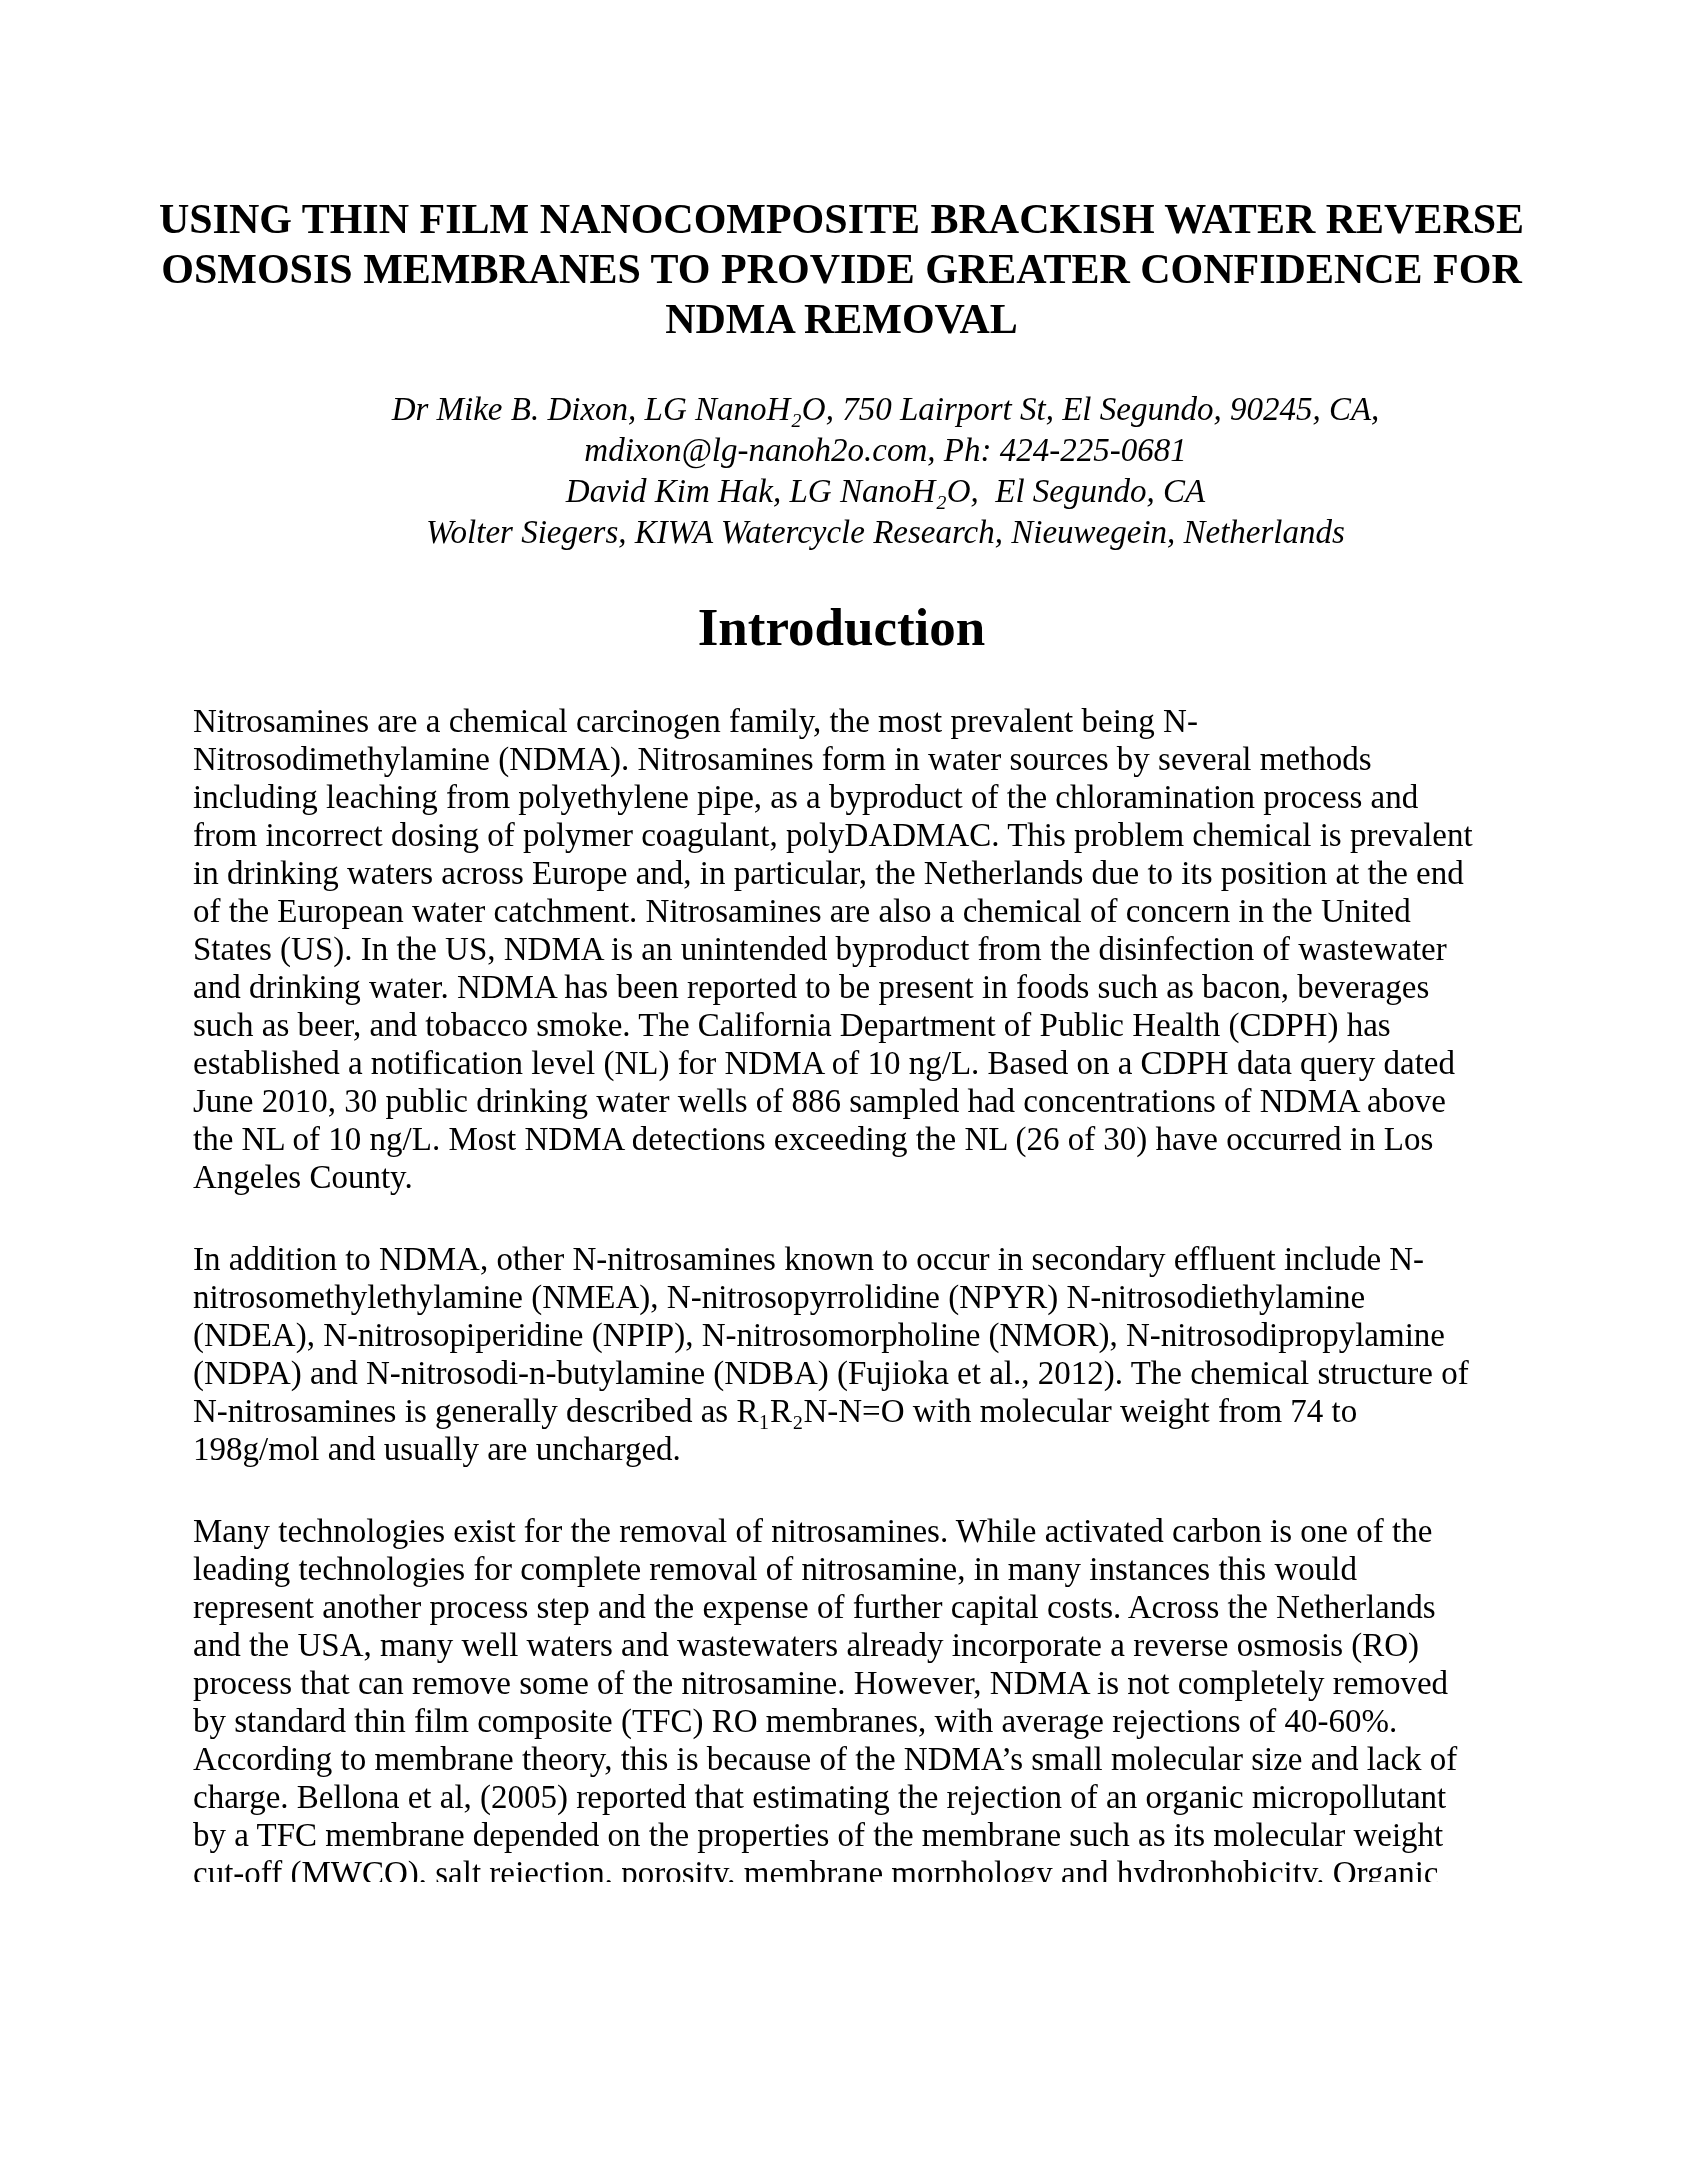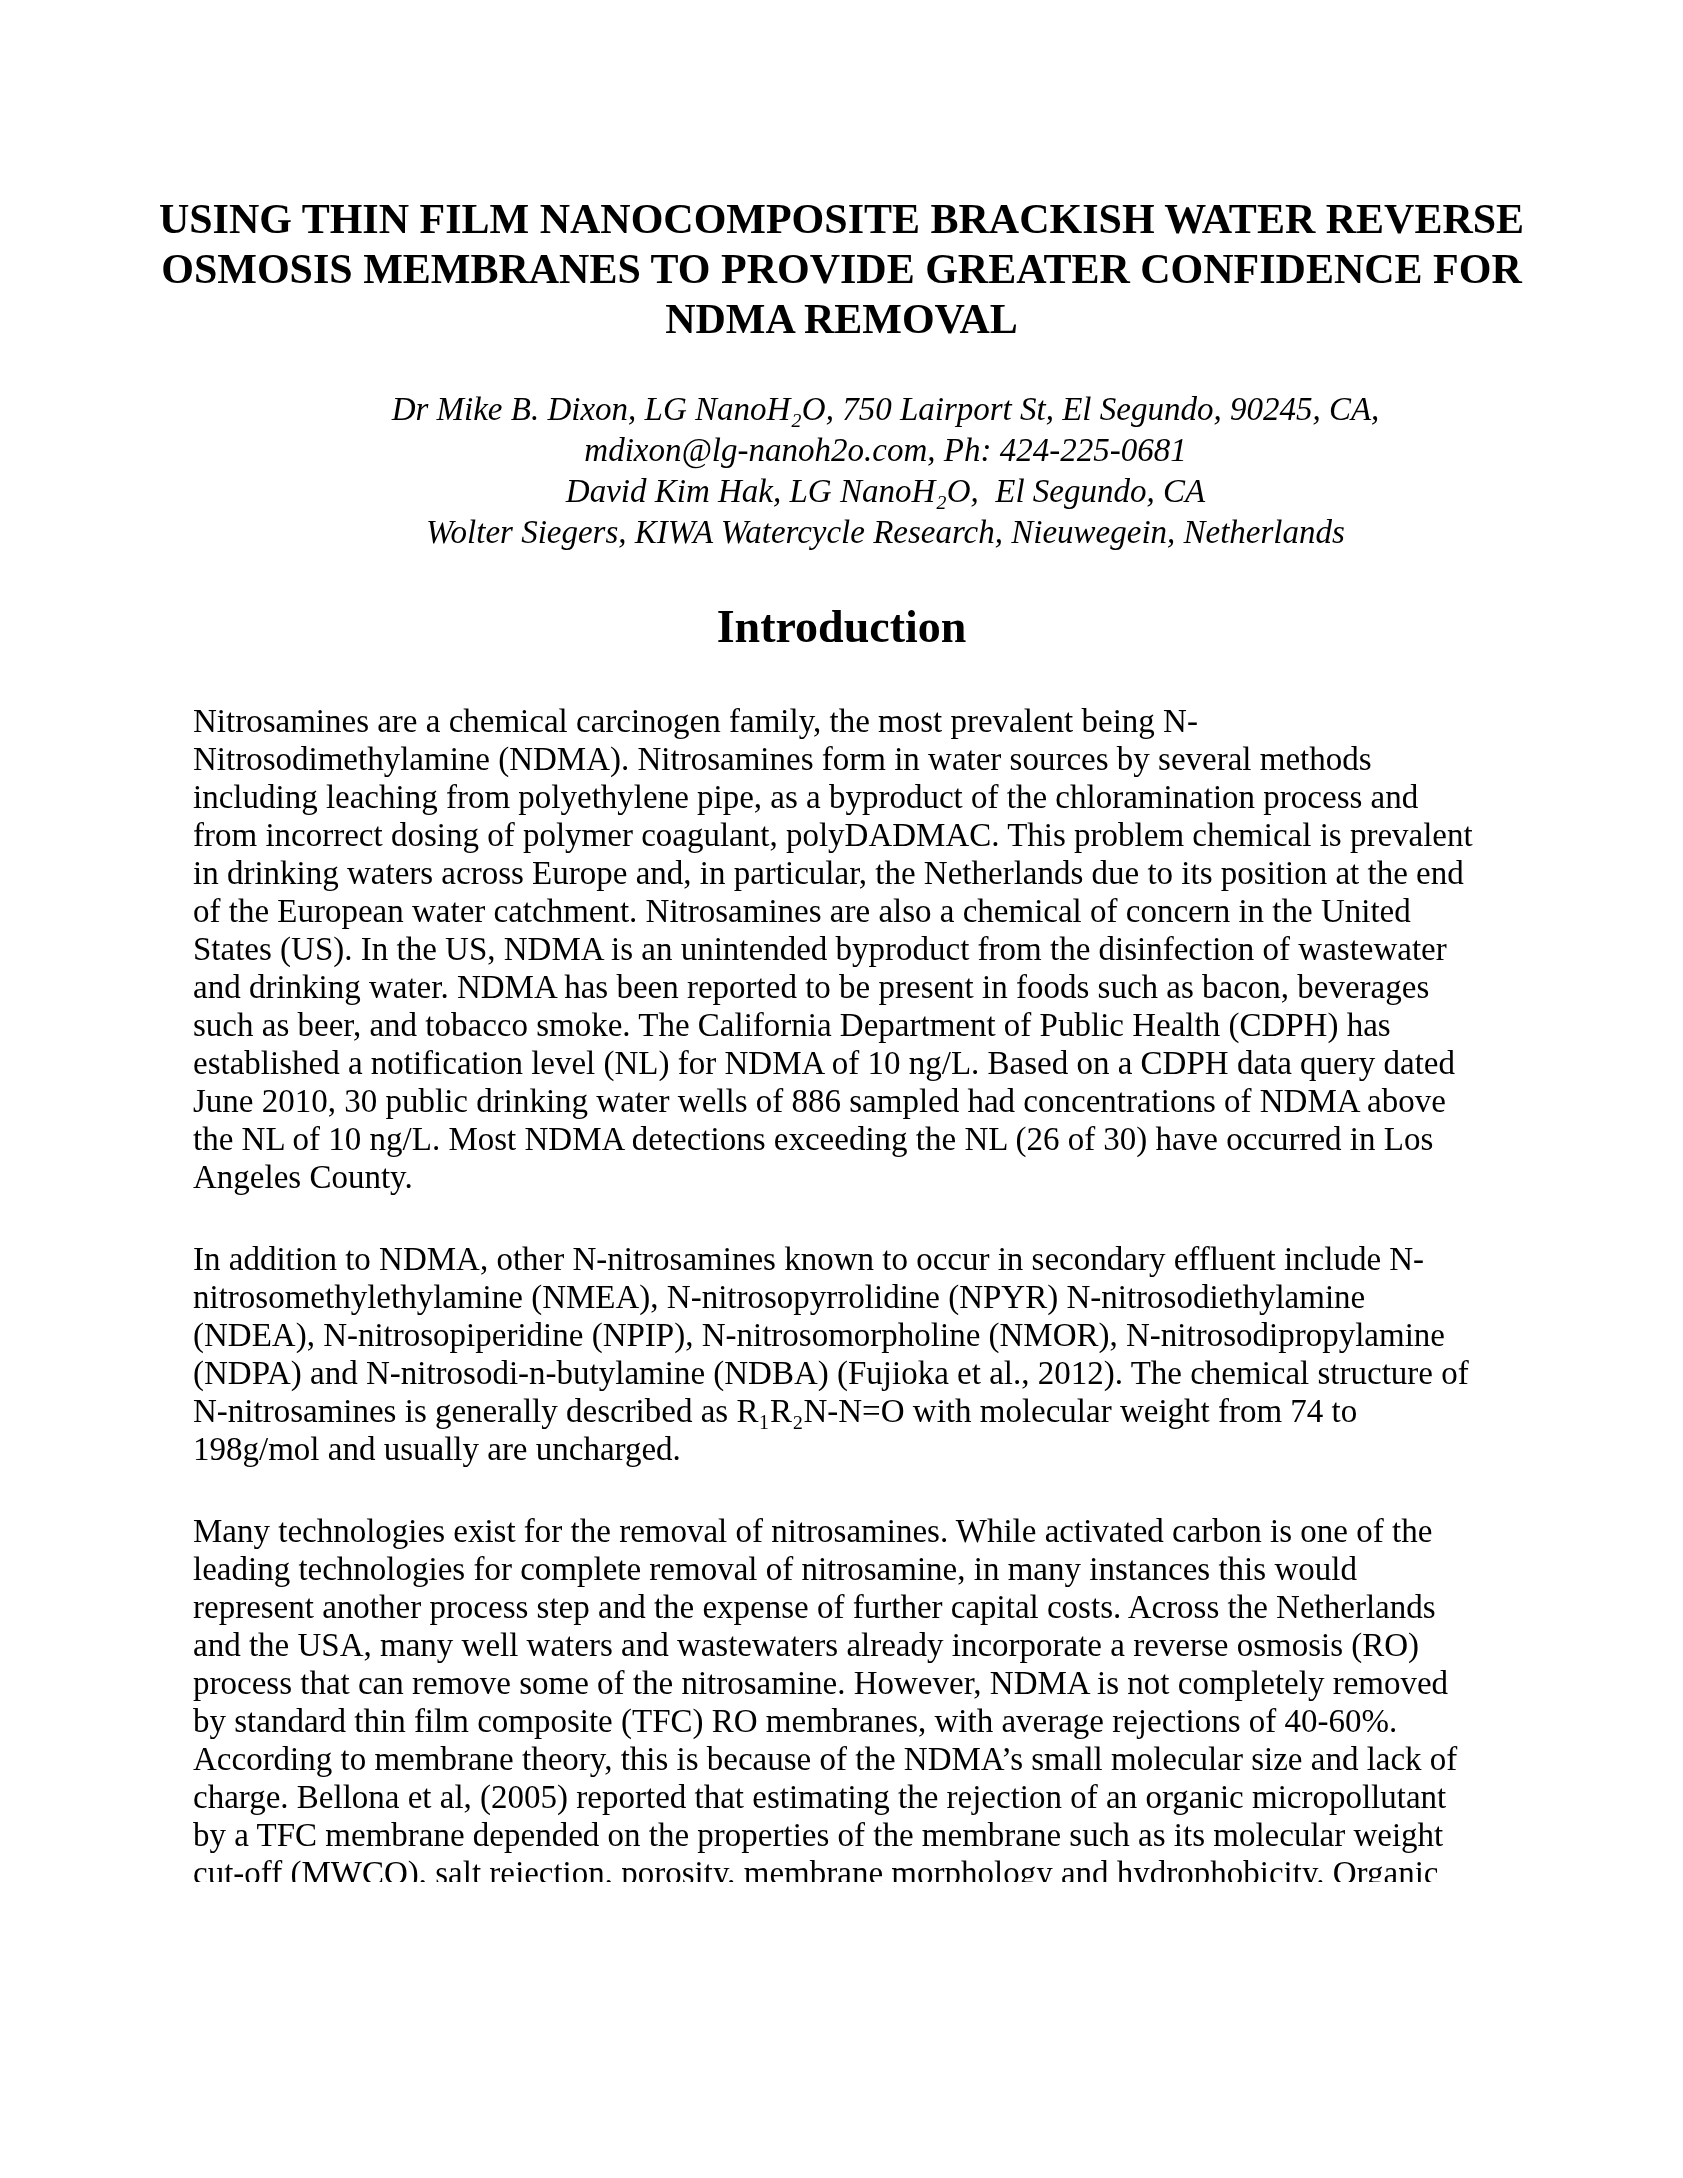--- a/index.html
+++ b/index.html
@@ -38,21 +38,21 @@
   .authors p {
     margin: 0;
     padding: 0;
   }
   .section-heading {
     margin: 49px 0 0 0;
     padding: 0;
     width: 100%;
     text-align: center;
     font-weight: bold;
-    font-size: 46px;
+    font-size: 53px;
     line-height: 50px;
   }
   .body-text {
     margin-top: 50px;
   }
   .body-text p {
     margin: 0 0 44px 193px;
     padding: 0;
     width: 1356px;
     font-size: 33px;

